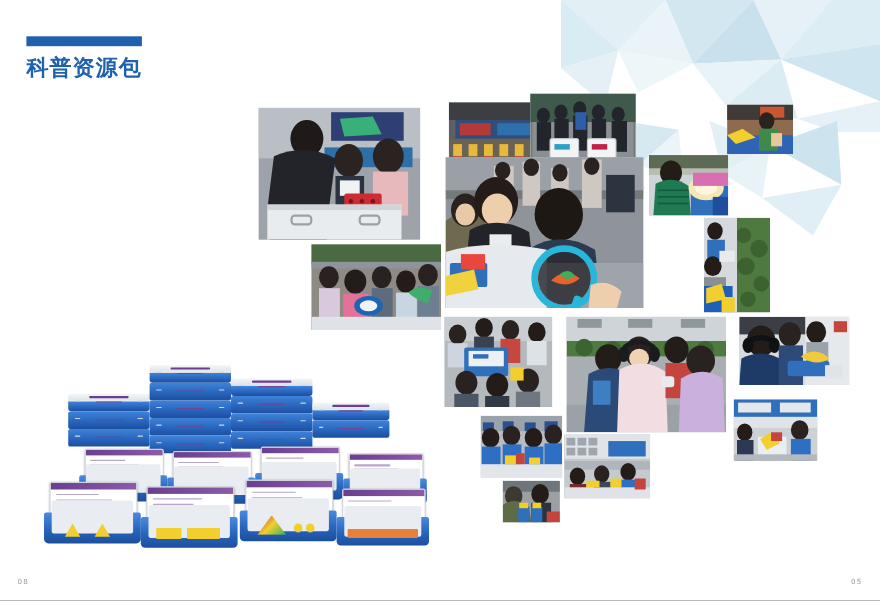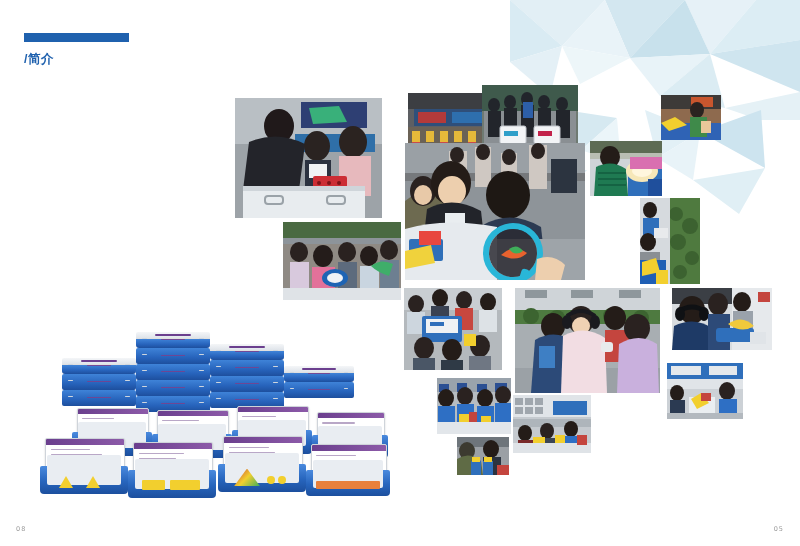--- a/index.html
+++ b/index.html
@@ -157,21 +157,21 @@
       <polygon points="175,22 236,0 240,58" fill="#CDE4EF"></polygon>
       <polygon points="132,48 175,22 168,70" fill="#E8F3F8"></polygon>
       <polygon points="56,40 92,8 96,54" fill="#EBF5F9"></polygon>
       <polygon points="18,66 62,60 30,92" fill="#D9EBF3"></polygon>
       <polygon points="168,70 240,58 214,104" fill="#E0EFF5"></polygon>
     </svg>
   </div>
 
   <div class="headline">
     <div class="accent-bar"></div>
-    <h3 class="title-sub">/简介</h3>
+    <h2 class="title-cn">科普资源包</h2>
   </div>
 
 
   <div class="photo" style="left:408px;top:93px;width:92px;height:57px;">
     <svg class="ph-inner" viewBox="0 0 92 57" preserveAspectRatio="none">
       <rect width="92" height="57" fill="#5d5f63"></rect>
       <rect y="0" width="92" height="16" fill="#3c3e42"></rect>
       <rect x="6" y="16" width="80" height="17" fill="#2f4f7a"></rect>
       <rect x="10" y="19" width="28" height="11" fill="#b43a3a"></rect>
       <rect x="44" y="19" width="34" height="11" fill="#2e6fae"></rect>

